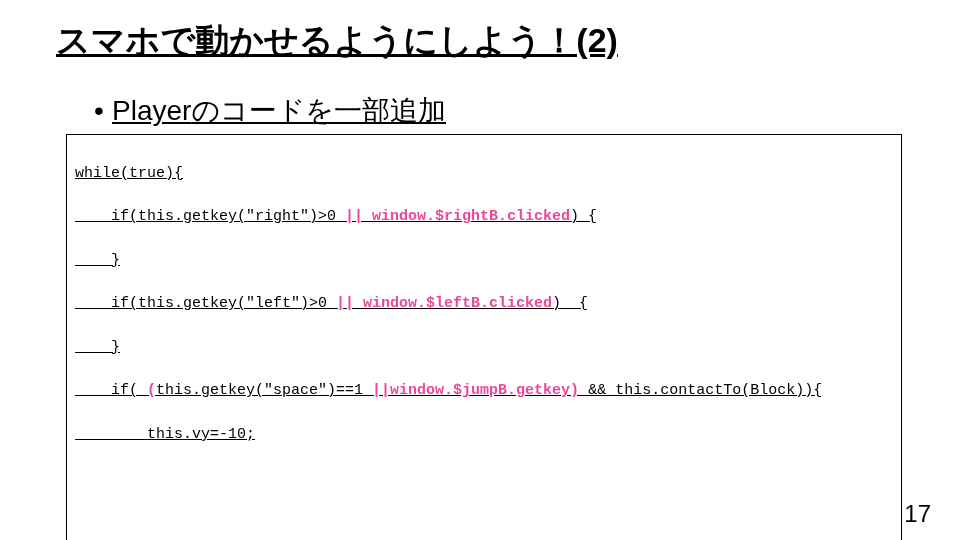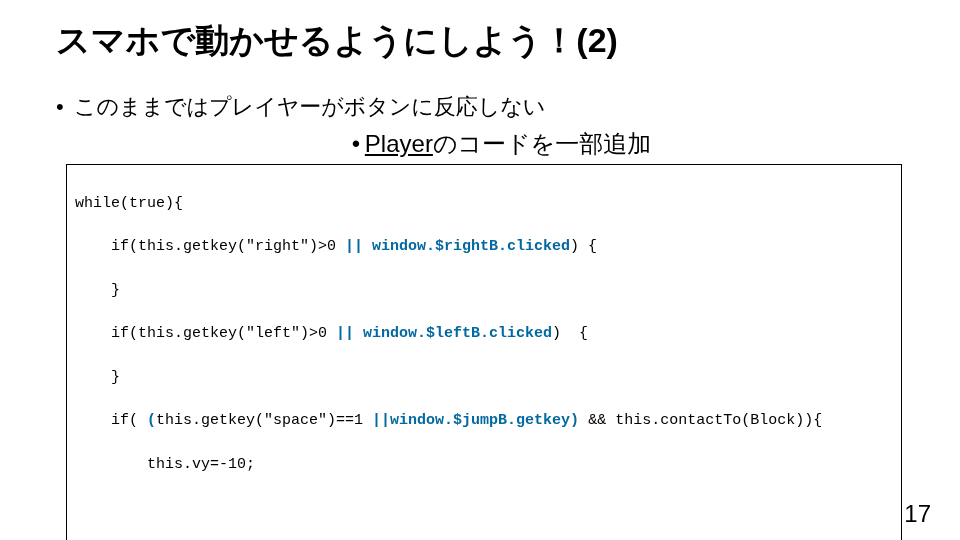--- a/index.html
+++ b/index.html
@@ -1,35 +1,32 @@
 <!DOCTYPE html>
 <html><head>
 <meta charset="utf-8">
 <style>
   html,body{margin:0;padding:0;width:960px;height:540px;background:#fff;font-family:"MS PGothic","Hiragino Kaku Gothic Pro",sans-serif;color:#000;}
-  .slide{position:relative;width:960px;height:540px;box-sizing:border-box;padding:18px 56px 20px 56px;}
+  .slide{position:relative;width:960px;height:540px;box-sizing:border-box;padding:18px 56px 20px 56px;text-decoration:underline;}
   .title{font-size:34px;font-weight:600;letter-spacing:0px;margin:0 0 28px 0;}
   .b1{font-size:22px;margin:0 0 6px 0;padding-left:18px;}
-  .b2{font-size:24px;margin:0 0 4px 0;padding-left:56px;text-align:center;}
+  .b2{font-size:28px;margin:0 0 4px 0;padding-left:56px;}
   .b1 .dot, .b2 .dot{display:inline-block;width:18px;margin-left:-18px;}
   .codebox{border:1.5px solid #000;margin:0 2px 0 10px;padding:6px 8px 10px 8px;font-family:"MS Gothic","Courier New",monospace;font-size:15px;line-height:1.45;white-space:pre;}
   .codeline{display:block;}
-  .hl{color:#0369a1;font-weight:bold;}
+  .hl{color:#ec4899;font-weight:bold;}
   .pagenum{position:absolute;right:29px;bottom:12px;font-size:24px;}
   .u{text-decoration:underline;}
 </style>
 </head>
 <body>
 
 <div class="slide">
   <h1 class="title">スマホで動かせるようにしよう！(2)</h1>
 
-  <p class="b1">
-    <span class="dot">•</span><span>このままではプレイヤーがボタンに反応しない</span>
-  </p>
   <p class="b2">
     <span class="dot">•</span><span class="u">Player</span><span>のコードを一部追加</span>
   </p>
 
   <div class="codebox">
 <span class="codeline"><span>while(true){</span></span>
 <span class="codeline"><span>    if(this.getkey("right")&gt;0 </span><span class="hl">|| window.$rightB.clicked</span><span>) {</span></span>
 <span class="codeline"><span>    }</span></span>
 <span class="codeline"><span>    if(this.getkey("left")&gt;0 </span><span class="hl">|| window.$leftB.clicked</span><span>)  {</span></span>
 <span class="codeline"><span>    }</span></span>

